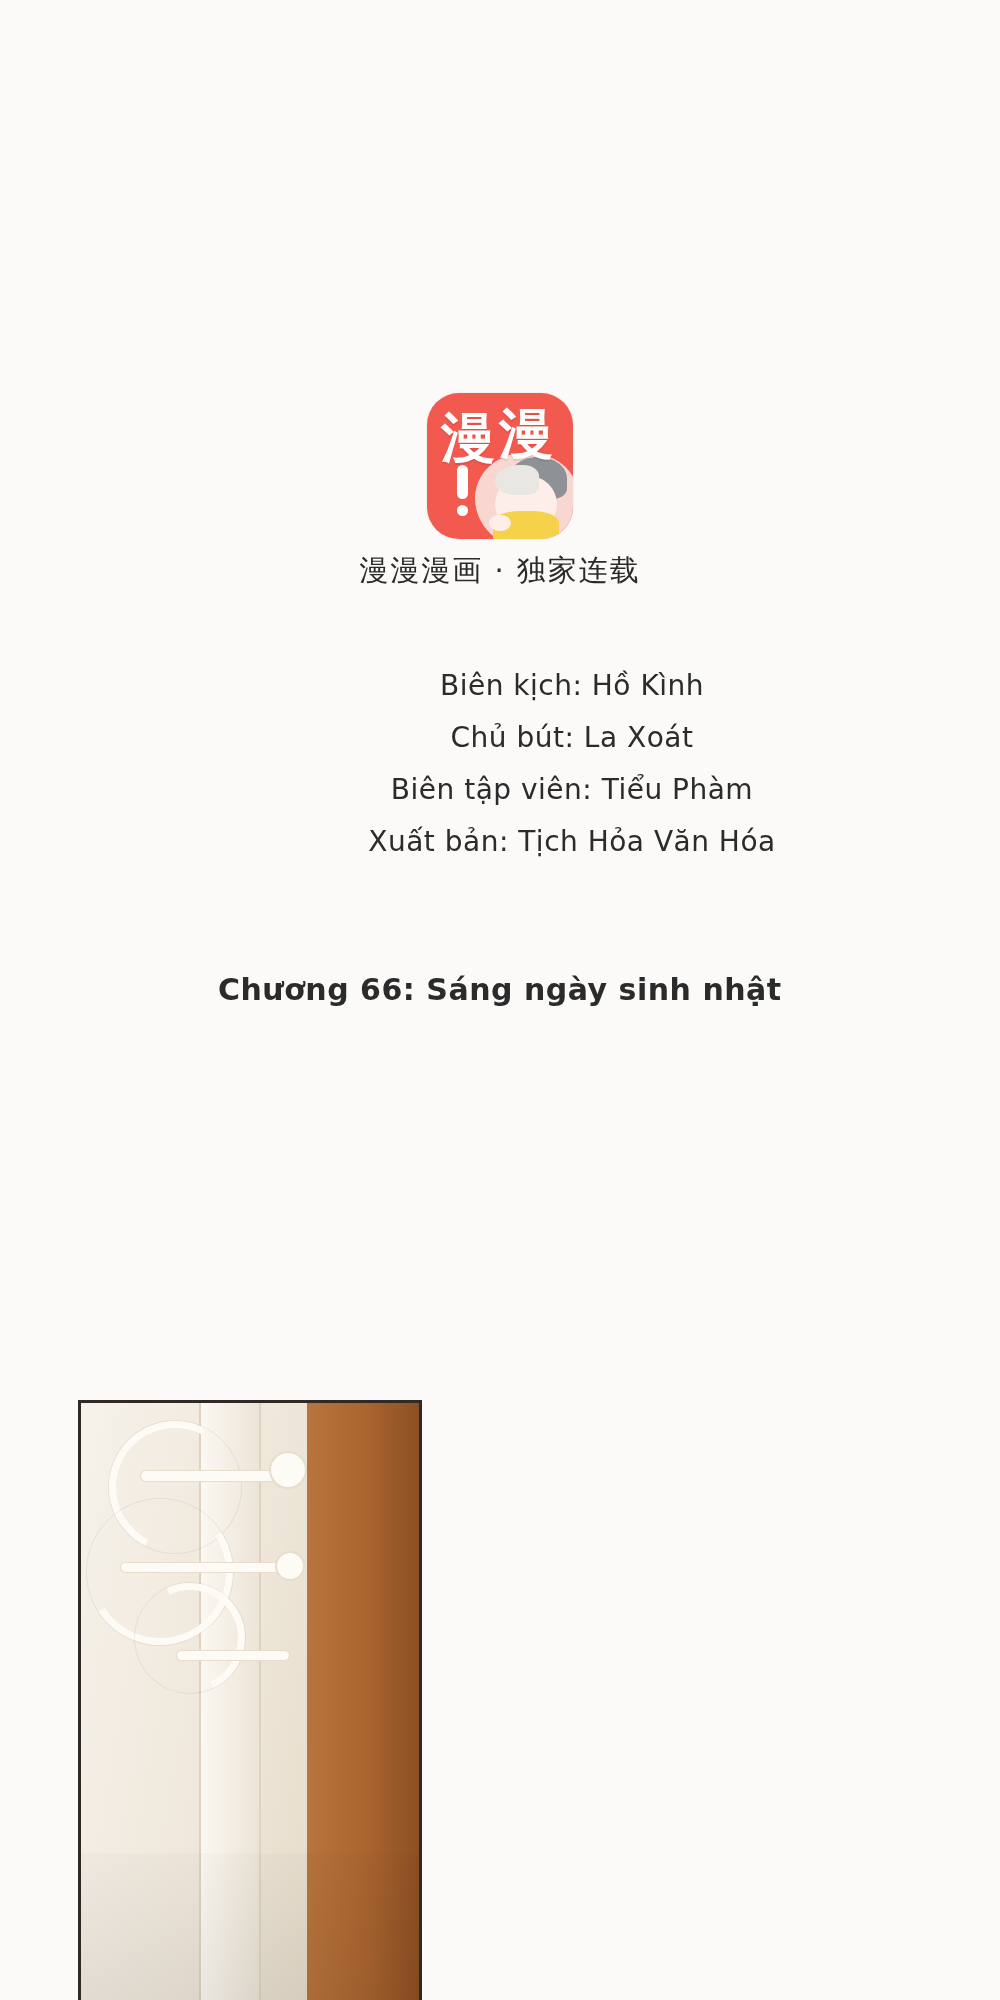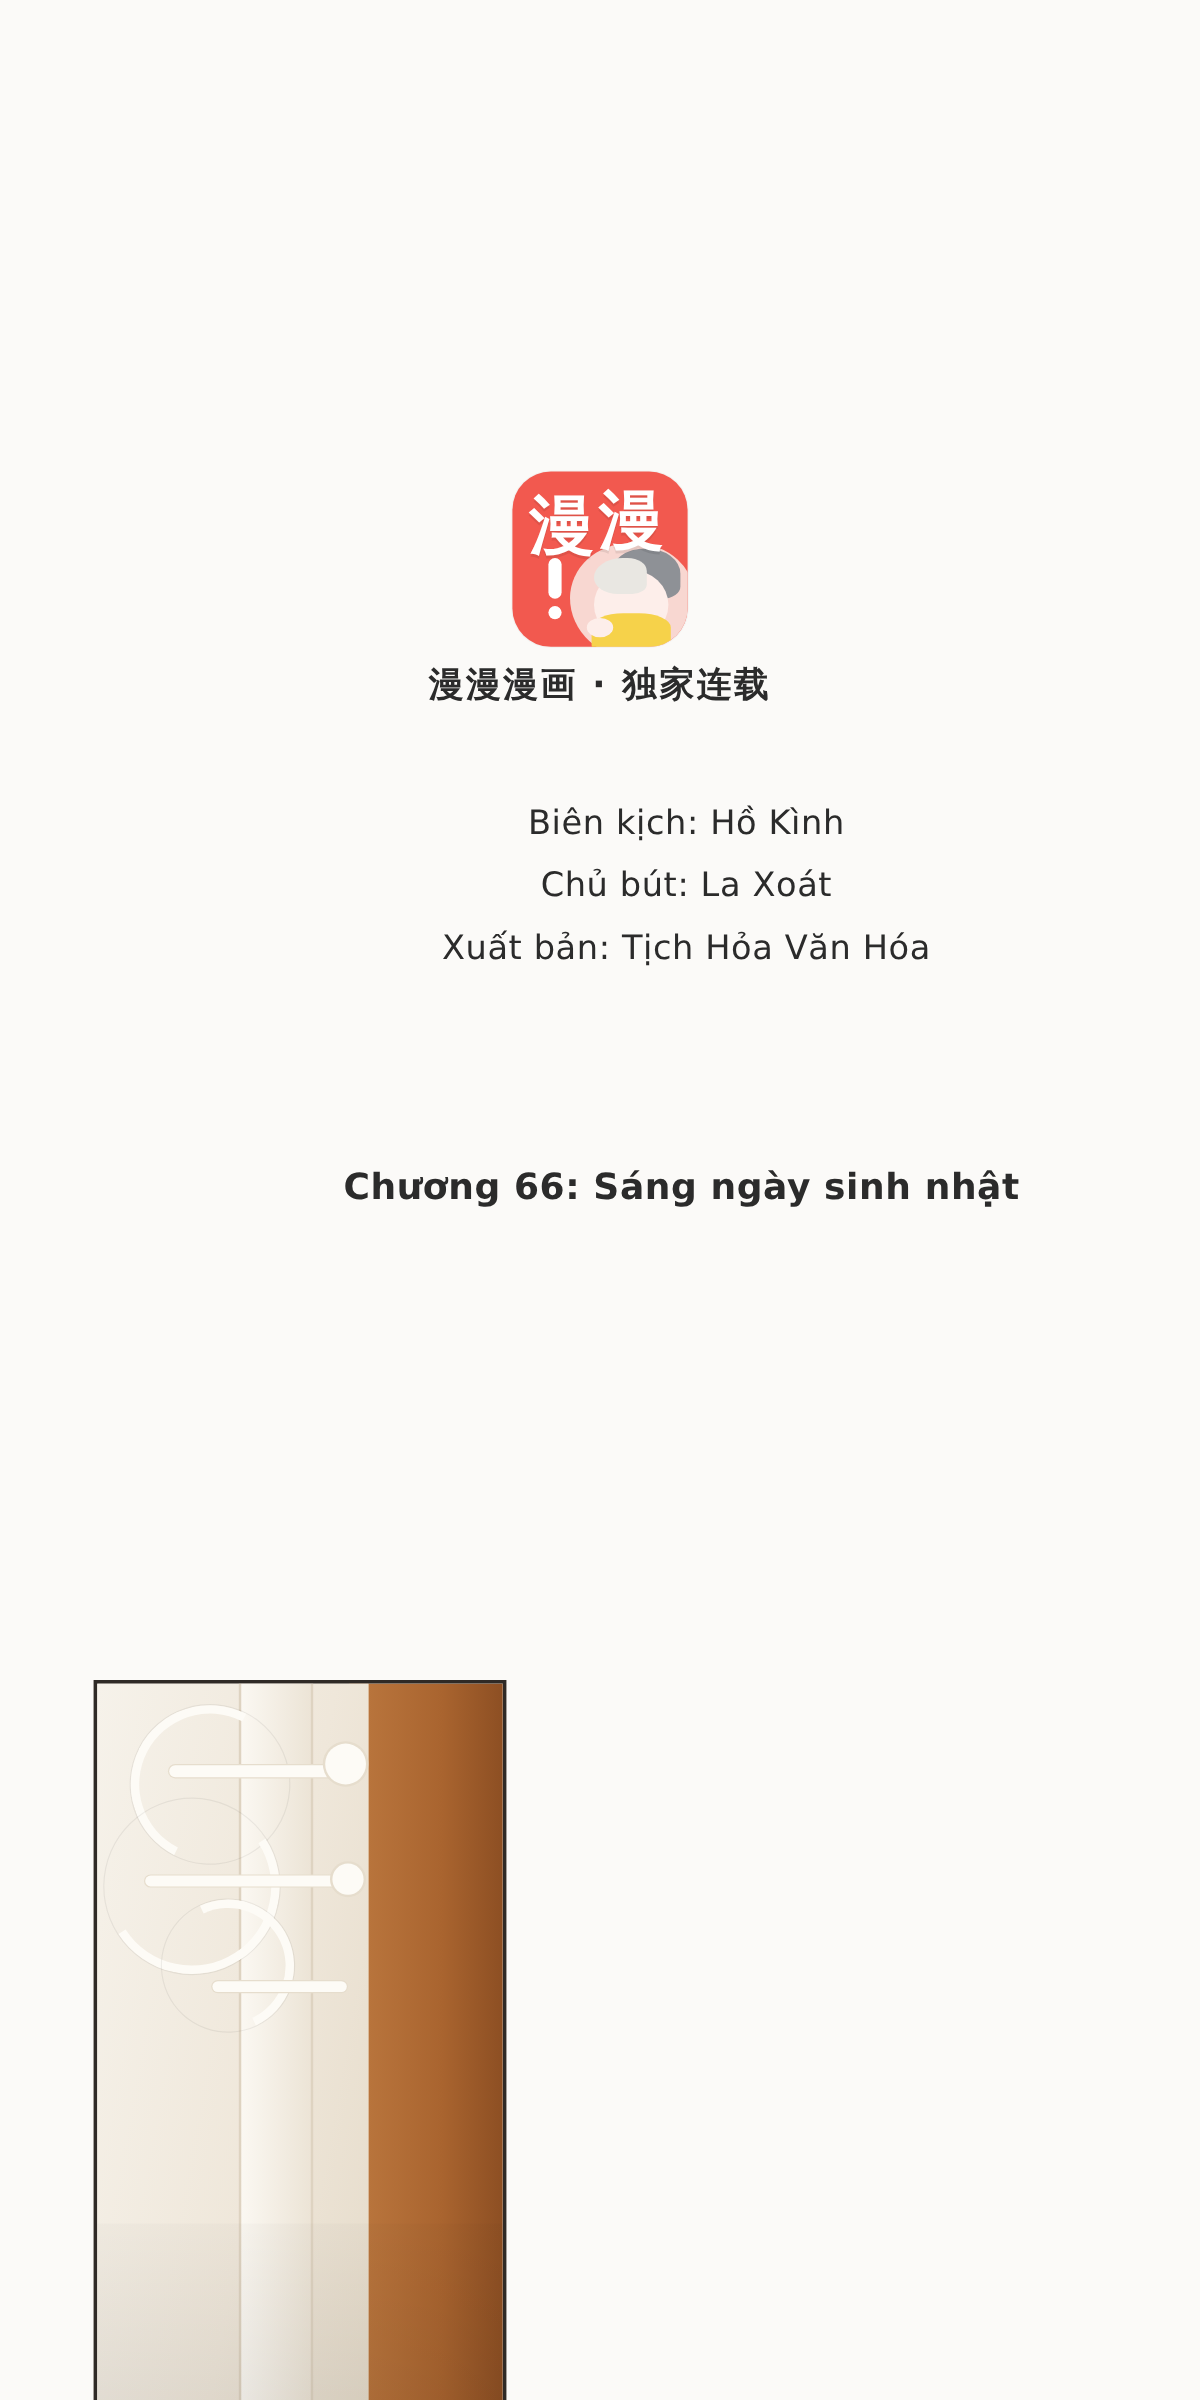--- a/index.html
+++ b/index.html
@@ -135,21 +135,21 @@
     border-radius: 50%;
   }
 
   .brand-line {
     position: absolute;
     top: 551px;
     left: 0;
     width: 1000px;
     text-align: center;
     font-size: 29px;
-    font-weight: 700;
+    font-weight: 400;
     color: #2b2b2b;
     letter-spacing: 2px;
   }
 
   .credits {
     position: absolute;
     top: 660px;
     left: 272px;
     width: 600px;
   }
@@ -165,21 +165,20 @@
   .chapter-title {
     position: absolute;
     top: 972px;
     left: 218px;
     width: 700px;
     font-size: 30px;
     font-weight: 700;
     color: #2b2b2b;
     letter-spacing: 0.5px;
     white-space: nowrap;
-    text-align: center;
   }
 
   
   .panel {
     position: absolute;
     left: 78px;
     top: 1400px;
     width: 338px;
     height: 600px;
     background: #efe9e0;
@@ -275,20 +274,21 @@
         <div class="logo-excl"></div>
         <div class="logo-excl-dot"></div>
       </div>
     </div>
 
     <div class="brand-line">漫漫漫画 · 独家连载</div>
 
     <div class="credits">
       <div class="credit-row">Biên kịch: Hồ Kình</div>
       <div class="credit-row">Chủ bút: La Xoát</div>
+      <div class="credit-row">Biên tập viên: Tiểu Phàm</div>
       <div class="credit-row">Xuất bản: Tịch Hỏa Văn Hóa</div>
     </div>
 
     <div class="chapter-title">Chương 66: Sáng ngày sinh nhật</div>
   </div>
 
   <div class="panel">
     <div class="panel-wood-right"></div>
     <div class="panel-wood-edge"></div>
     <div class="panel-wall"></div>

